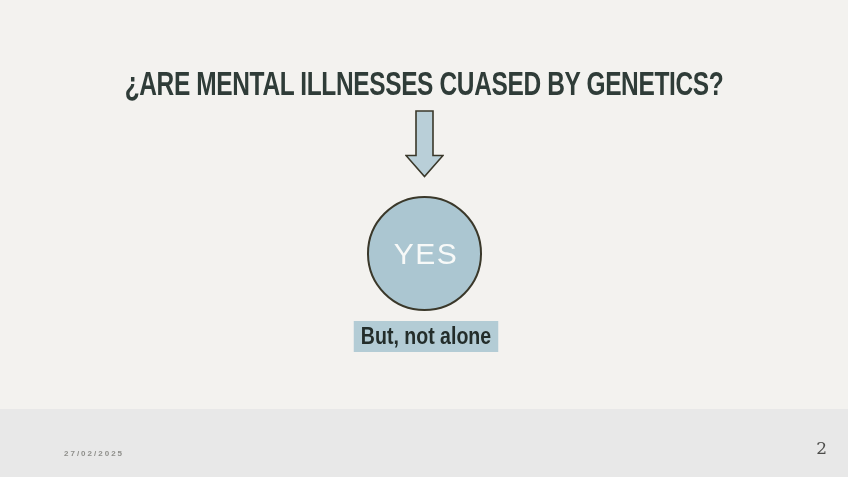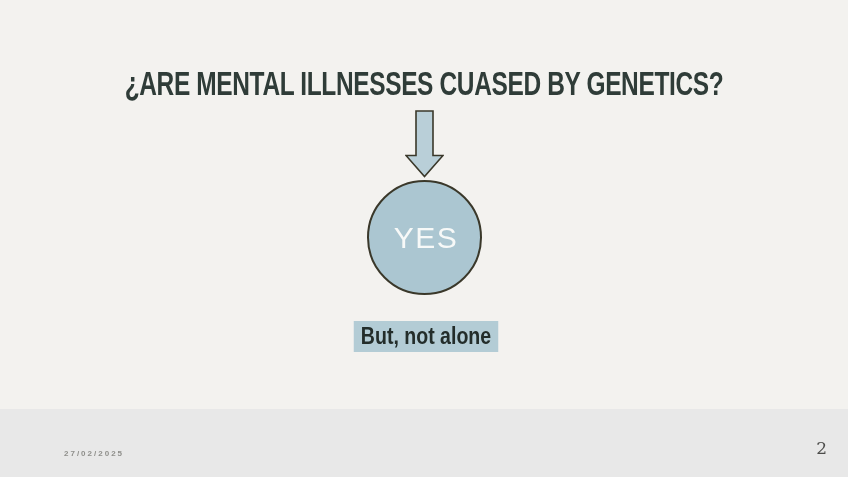--- a/index.html
+++ b/index.html
@@ -42,21 +42,21 @@
   }
   .arrow-wrap svg{display:block;width:100%;height:100%;}
   .arrow-wrap polygon{
     fill:var(--arrow-fill);
     stroke:var(--shape-stroke);
     stroke-width:1.6;
     stroke-linejoin:miter;
   }
   .circle{
     position:absolute;
-    left:367px;top:180px;
+    left:367px;top:196px;
     width:115px;height:115px;
     border-radius:50%;
     background:var(--circle-fill);
     border:2px solid var(--shape-stroke);
     display:flex;align-items:center;justify-content:center;
   }
   .circle-label{
     font-size:30px;
     letter-spacing:1.5px;
     color:var(--circle-label);

